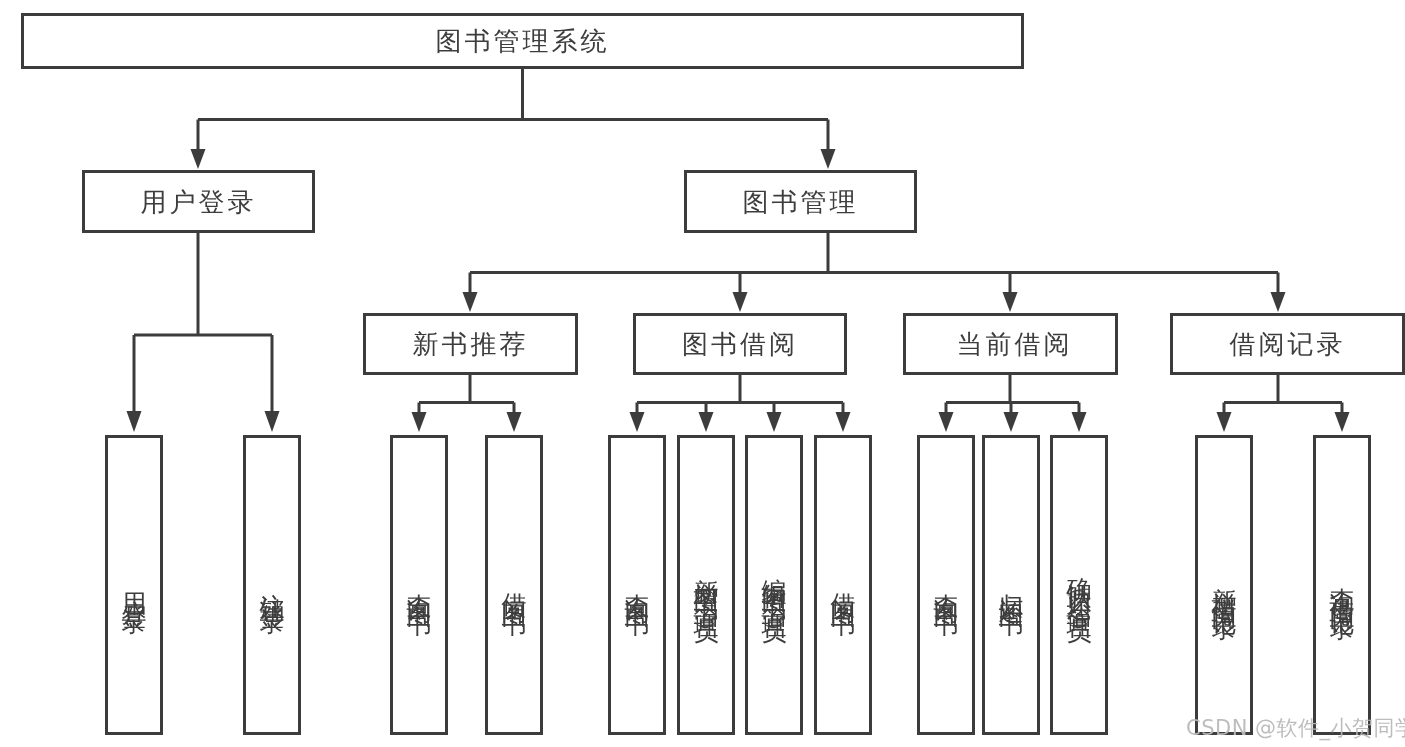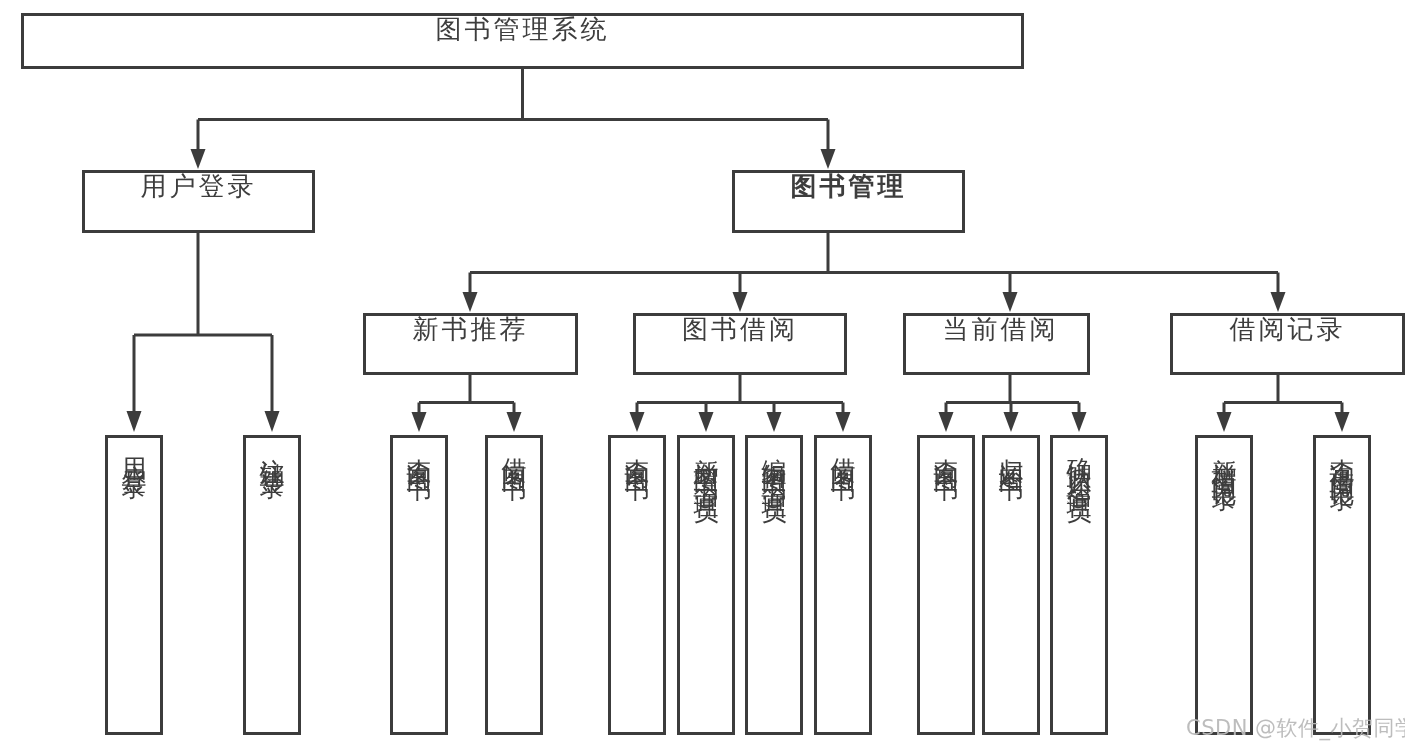--- a/index.html
+++ b/index.html
@@ -16,20 +16,21 @@
     left: 0; top: 0;
     width: 1405px; height: 747px;
     pointer-events: none;
   }
   .box {
     position: absolute;
     box-sizing: border-box;
     background: #ffffff;
     border: 3px solid #3c3c3c;
     display: flex;
+    align-items: center;
     justify-content: center;
     color: #3d3d3d;
     font-size: 26px;
     letter-spacing: 3px;
     white-space: nowrap;
     z-index: 2;
   }
   .root-box   { left: 21px;  top: 13px;  width: 1003px; height: 56px; }
   .l2-box     { top: 170px; width: 233px; height: 63px; }
   .l3-box     { top: 313px; height: 62px; }
@@ -79,31 +80,31 @@
     </g>
   </svg>
 
   <div class="box root-box">
     <span class="hlabel">图书管理系统</span>
   </div>
 
   <div class="box l2-box" style="left:82px;">
     <span class="hlabel">用户登录</span>
   </div>
-  <div class="box l2-box" style="left:732px;font-weight:bold;">
+  <div class="box l2-box" style="left:684px;">
     <span class="hlabel">图书管理</span>
   </div>
 
   <div class="box l3-box" style="left:363px;width:215px;">
     <span class="hlabel">新书推荐</span>
   </div>
   <div class="box l3-box" style="left:633px;width:214px;">
     <span class="hlabel">图书借阅</span>
   </div>
-  <div class="box l3-box" style="left:903px;width:187px;padding-left:8px;">
+  <div class="box l3-box" style="left:903px;width:215px;padding-left:8px;">
     <span class="hlabel">当前借阅</span>
   </div>
   <div class="box l3-box" style="left:1170px;width:235px;">
     <span class="hlabel">借阅记录</span>
   </div>
 
   <div class="box leaf-box" style="left:105px;">
     <span class="vtext">用户登录</span>
   </div>
   <div class="box leaf-box" style="left:243px;">

